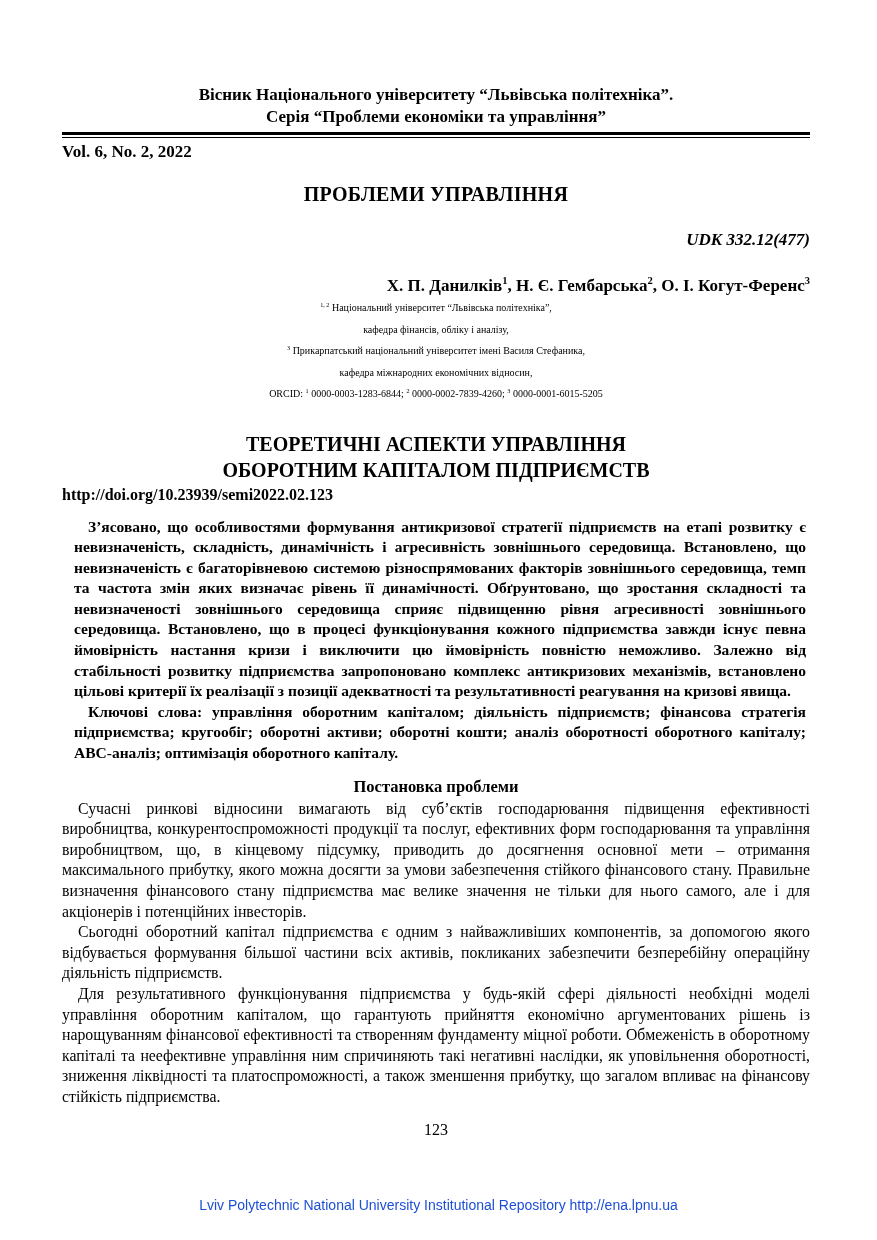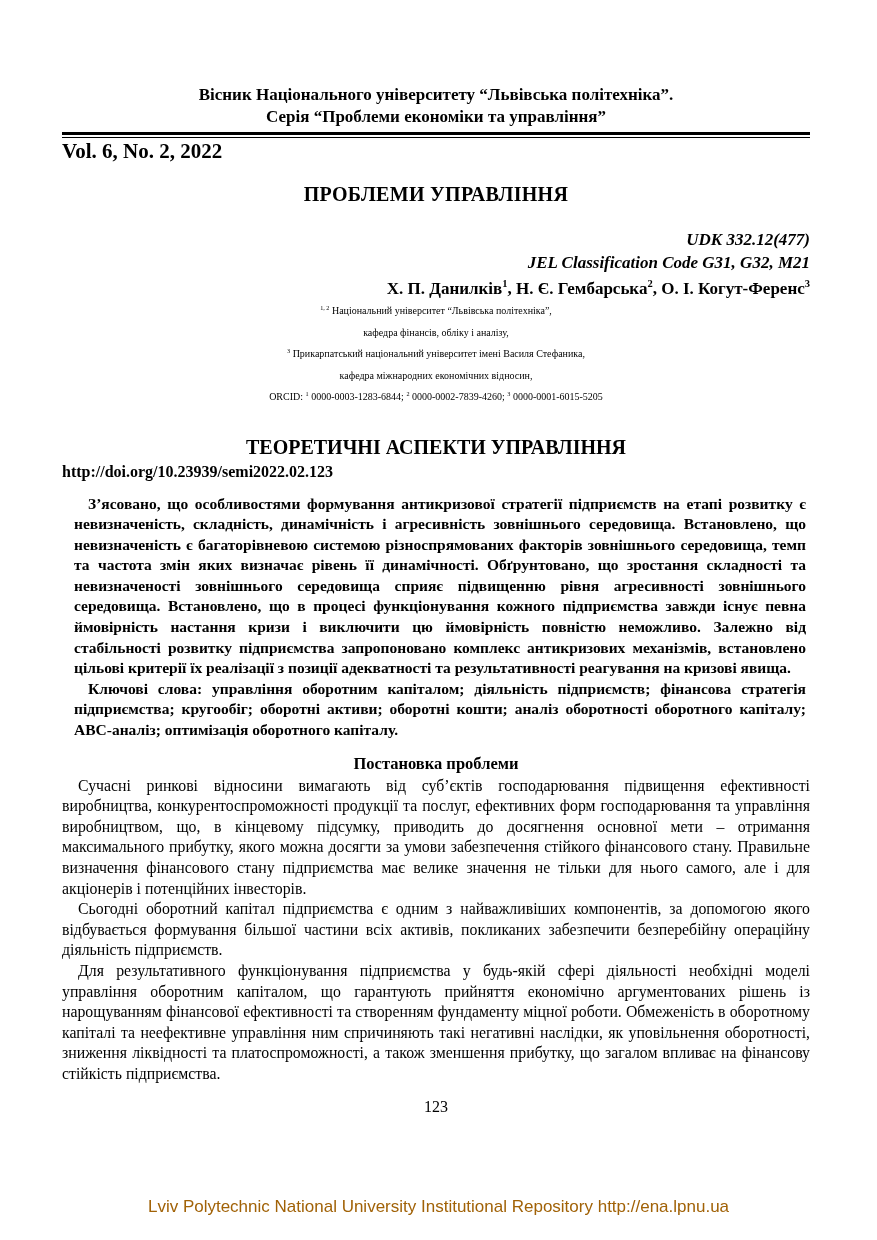--- a/index.html
+++ b/index.html
@@ -9,75 +9,75 @@
     height: 1240px;
     background: #ffffff;
     color: #000000;
     font-family: "Liberation Serif", serif;
     box-sizing: border-box;
     padding: 84px 67px 0 62px;
     overflow: hidden;
   }
   .masthead { text-align: center; font-weight: bold; font-size: 17px; line-height: 22px; }
   .rule { height: 2px; border-top: 3px solid #000; border-bottom: 1px solid #000; margin-top: 4px; }
-  .volume { font-weight: bold; font-size: 21px; line-height: 21px; margin-top: 3px; }
+  .volume { font-weight: bold; font-size: 17px; line-height: 21px; margin-top: 3px; }
   .banner { text-align: center; font-weight: bold; font-size: 20px; line-height: 24px; margin-top: 20px; letter-spacing: 0.3px; }
   .codes { text-align: right; font-weight: bold; font-size: 17px; line-height: 23px; margin-top: 22px; font-style: italic; }
-  .authors { text-align: right; font-weight: bold; font-size: 17px; line-height: 22px; margin-top: 4px; }
+  .authors { text-align: right; font-weight: bold; font-size: 17px; line-height: 22px; margin-top: 24px; }
   .affil { text-align: center; font-size: 10px; line-height: 21.5px; }
   sup { font-size: 0.62em; line-height: 0; }
   .title { text-align: center; font-weight: bold; font-size: 20px; line-height: 26px; margin-top: 26px; }
   .doi { font-weight: bold; font-size: 16px; line-height: 21px; margin-top: 1px; }
   .copyright { font-style: italic; font-size: 16px; line-height: 21px; margin-top: 15px; }
   .abstract { font-weight: bold; font-size: 15.5px; line-height: 20.6px; text-align: justify; margin: 12px 4px 0 12px; }
   .abstract p { margin: 0; text-indent: 14px; }
   .section-heading { text-align: center; font-weight: bold; font-size: 16.5px; line-height: 21px; margin-top: 12px; }
   .body-text { font-size: 15.8px; line-height: 20.6px; text-align: justify; margin-top: 2px; }
   .body-text p { margin: 0; text-indent: 16px; }
   .page-number { text-align: center; font-size: 16px; margin-top: 13px; }
   .footer {
     position: absolute; left: 0; right: 0; top: 1197px;
     text-align: center;
     font-family: "Liberation Sans", sans-serif;
-    font-size: 17px;
-    color: #a16207;
+    font-size: 14px;
+    color: #1d4ed8;
   }
 </style>
 </head>
 <body>
 
 <div class="page">
 
   <div class="masthead">
     <div>Вісник Національного університету “Львівська політехніка”.</div>
     <div>Серія “Проблеми економіки та управління”</div>
   </div>
 
   <div class="rule"></div>
 
   <div class="volume">Vol. 6, No. 2, 2022</div>
 
   <div class="banner">ПРОБЛЕМИ УПРАВЛІННЯ</div>
 
   <div class="codes">
     <div>UDK 332.12(477)</div>
-    <div>JEL Classification Code G31, G32, M21</div>
   </div>
 
   <div class="authors"><span><span>Х. П. Данилків</span><sup>1</sup></span><span><span>, Н. Є. Гембарська</span><sup>2</sup></span><span><span>, О. І. Когут-Ференс</span><sup>3</sup></span></div>
 
   <div class="affil"><sup>1, 2</sup><span> Національний університет “Львівська політехніка”,</span></div>
   <div class="affil">кафедра фінансів, обліку і аналізу,</div>
   <div class="affil"><sup>3</sup><span> Прикарпатський національний університет імені Василя Стефаника,</span></div>
   <div class="affil">кафедра міжнародних економічних відносин,</div>
 
   <div class="affil"><span>ORCID: </span><sup>1</sup><span> 0000-0003-1283-6844; </span><sup>2</sup><span> 0000-0002-7839-4260; </span><sup>3</sup><span> 0000-0001-6015-5205</span></div>
 
   <div class="title">
     <div>ТЕОРЕТИЧНІ АСПЕКТИ УПРАВЛІННЯ</div>
+    <div>ОБОРОТНИМ КАПІТАЛОМ ПІДПРИЄМСТВ</div>
   </div>
 
   <div class="doi">http://doi.org/10.23939/semi2022.02.123</div>
 
 
   <div class="abstract">
     <p>З’ясовано, що особливостями формування антикризової стратегії підприємств на етапі розвитку є невизначеність, складність, динамічність і агресивність зовнішнього середовища. Встановлено, що невизначеність є багаторівневою системою різноспрямованих факторів зовнішнього середовища, темп та частота змін яких визначає рівень її динамічності. Обґрунтовано, що зростання складності та невизначеності зовнішнього середовища сприяє підвищенню рівня агресивності зовнішнього середовища. Встановлено, що в процесі функціонування кожного підприємства завжди існує певна ймовірність настання кризи і виключити цю ймовірність повністю неможливо. Залежно від стабільності розвитку підприємства запропоновано комплекс антикризових механізмів, встановлено цільові критерії їх реалізації з позиції адекватності та результативності реагування на кризові явища.</p>
     <p><span>Ключові слова:</span><span> управління оборотним капіталом; діяльність підприємств; фінансова стратегія підприємства; кругообіг; оборотні активи; оборотні кошти; аналіз оборотності оборотного капіталу; АВС-аналіз; оптимізація оборотного капіталу.</span></p>
   </div>
 

